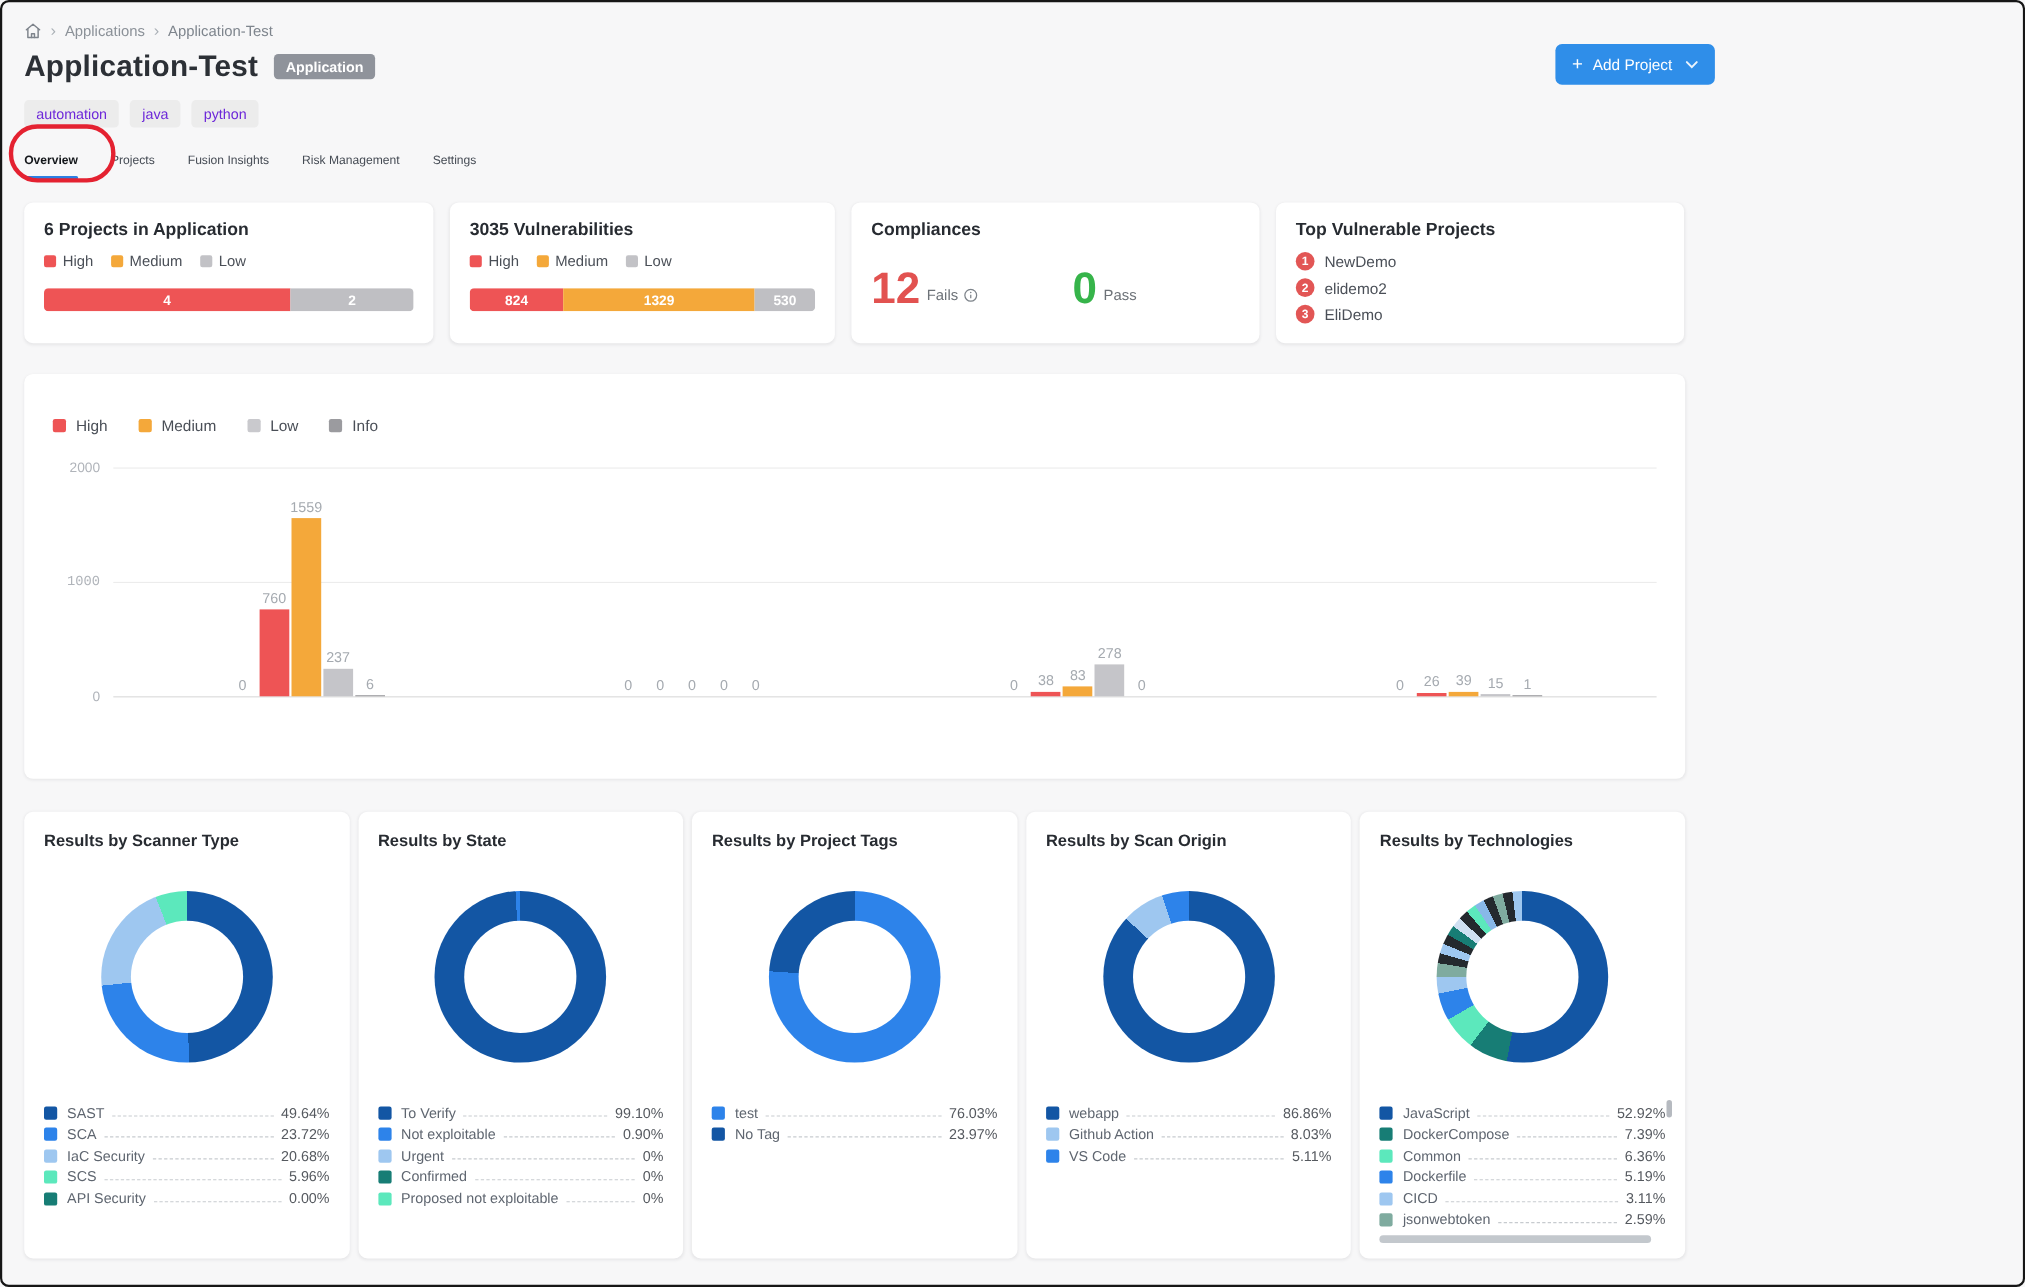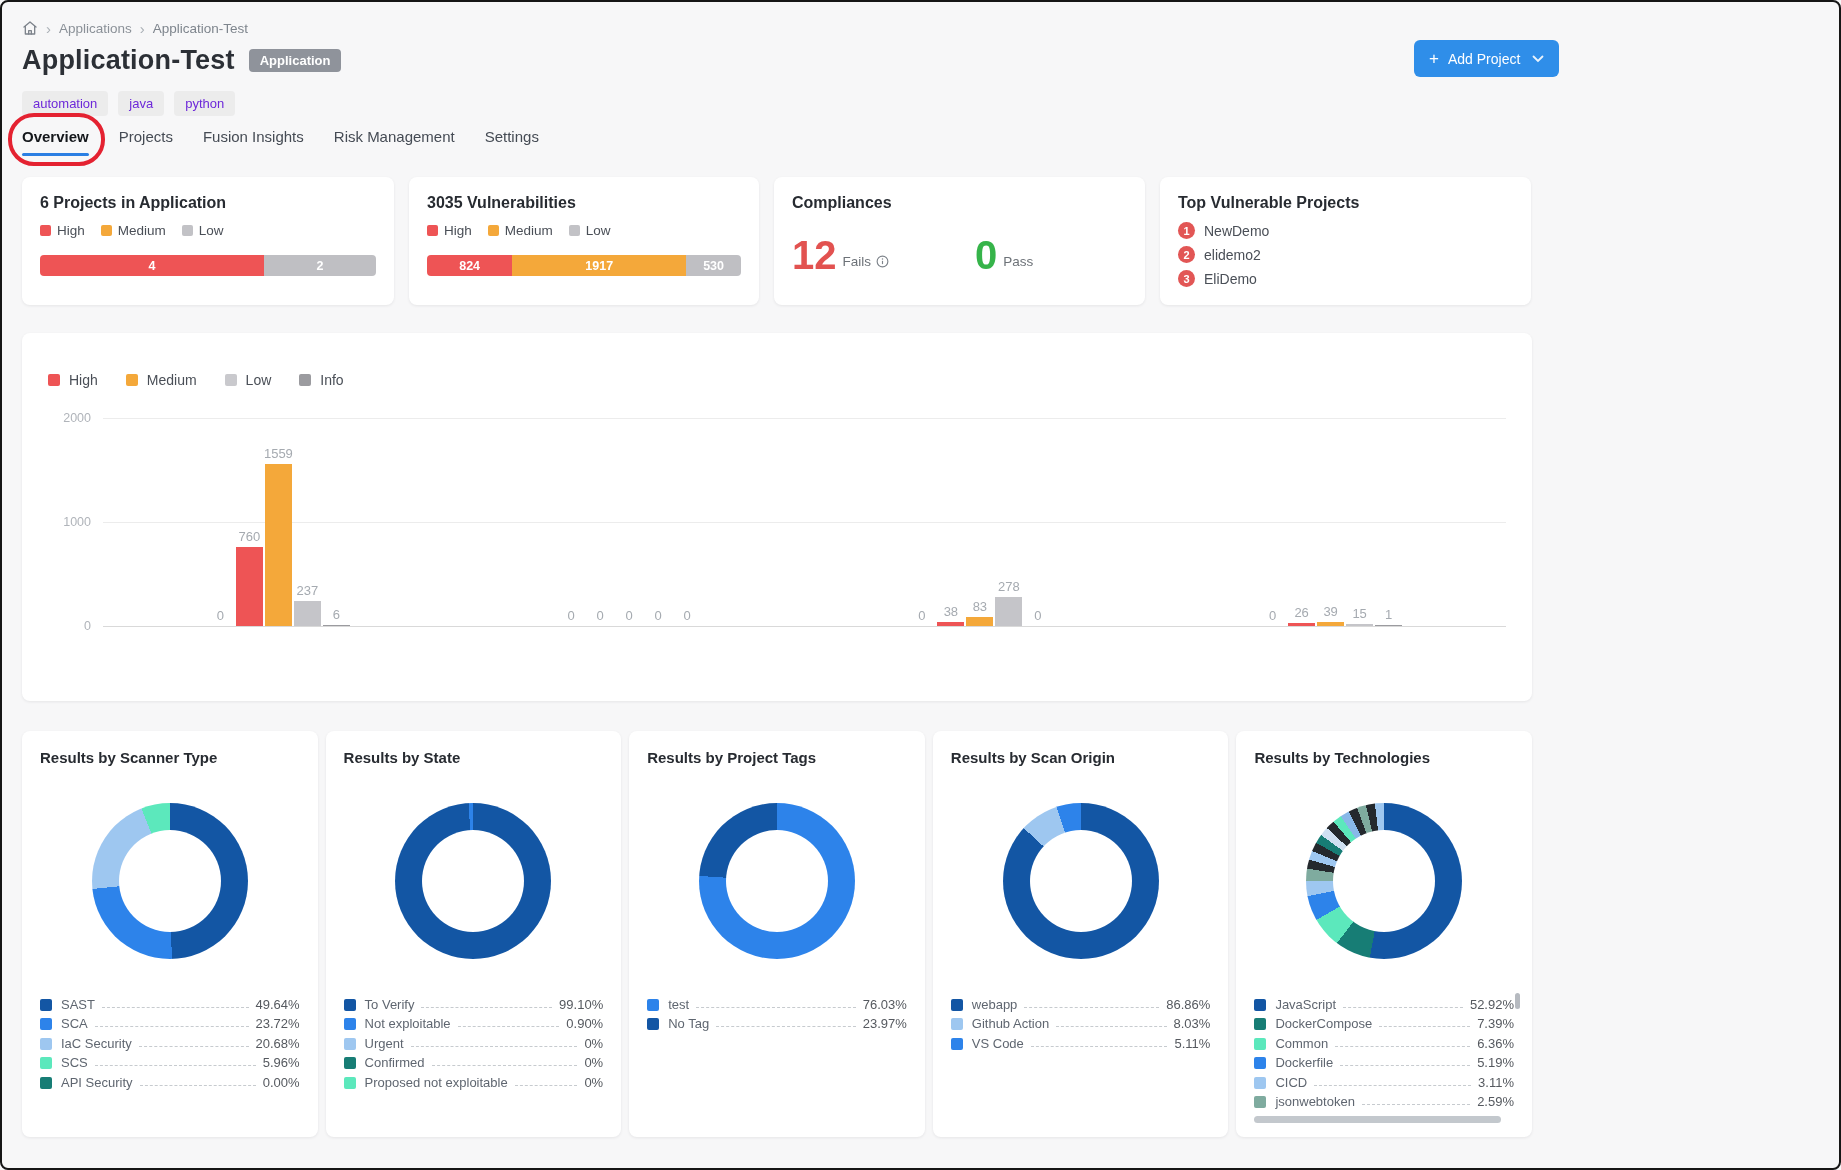--- a/index.html
+++ b/index.html
@@ -22,21 +22,21 @@
   .breadcrumb .crumb.current { color: #7e858d; }
   .home-ic { width: 16px; height: 16px; display: block; }
 
   .title-row { display: flex; align-items: center; gap: 14px; margin-top: 9px; }
   .page-title { font-size: 27px; font-weight: 700; color: #2c3036; letter-spacing: .2px; }
   .type-badge { background: #8f939b; color: #fff; font-size: 13px; font-weight: 700; border-radius: 4px; padding: 4px 11px; }
 
   .tag-row { display: flex; gap: 10px; margin-top: 15px; }
   .tag-chip { background: #ececec; color: #6d28d9; font-size: 13px; border-radius: 4px; padding: 5px 11px; }
 
-  .tabs { display: flex; gap: 30px; margin-top: 12px; font-size: 15px; color: #454b54; position: relative; }
+  .tabs { display: flex; gap: 30px; margin-top: 24px; font-size: 11px; color: #454b54; position: relative; }
   .tab { cursor: pointer; padding-bottom: 2px; position: relative; }
   .tab.active { font-weight: 700; color: #14171b; }
   .tab.active::after { content: ""; position: absolute; left: 0; right: 0; bottom: -9px; height: 3px; background: #2b7fe3; border-radius: 2px; }
 
   .annotation-oval { position: absolute; left: 6px; top: 111px; width: 97px; height: 53px;
     border: 4px solid #e42231; border-radius: 26px; pointer-events: none; z-index: 5; }
 
   .add-project-btn { position: absolute; left: 1412px; top: 38px; height: 37px;
     background: #2f8ee9; color: #fff; border: none; border-radius: 6px;
     display: flex; align-items: center; gap: 9px; padding: 0 15px;
@@ -178,21 +178,21 @@
             <span class="sq" style="background: rgb(244, 168, 58);"></span>
             <span>Medium</span>
           </span>
           <span class="li">
             <span class="sq" style="background: rgb(194, 194, 198);"></span>
             <span>Low</span>
           </span>
         </div>
       <div class="seg-bar" id="vuln-bar">
           <div class="seg" style="width: 27.1499%; background: rgb(238, 84, 85);">824</div>
-          <div class="seg" style="width: 55.3871%; background: rgb(244, 168, 58);">1917</div>
+          <div class="seg" style="width: 55.3871%; background: rgb(244, 168, 58);">1329</div>
           <div class="seg" style="width: 17.4629%; background: rgb(191, 191, 195);">530</div>
         </div>
     </div>
 
     <div class="card">
       <h3>Compliances</h3>
       <div class="compliance-row">
         <div class="comp-stat">
           <span class="comp-num" id="fails-num" style="color: rgb(226, 82, 80);">12</span>
           <span class="comp-lbl">
@@ -248,21 +248,21 @@
         </span>
         <span class="li">
           <span class="sq" style="background: rgb(155, 155, 159);"></span>
           <span>Info</span>
         </span>
       </div>
     <div class="plot-wrap" id="aging-plot">
         <div class="gridline base" style="top: 208px;"></div>
         <span class="ytick" style="top: 208px;">0</span>
         <div class="gridline" style="top: 104px;"></div>
-        <span class="ytick" style="top: 104px;">1000</span>
+        <span class="ytick" style="top: 104px; font-family: Liberation Mono, monospace;">1000</span>
         <div class="gridline" style="top: 0px;"></div>
         <span class="ytick" style="top: 0px;">2000</span>
         <div class="groups">
           <div class="group">
             <div class="bar-slot">
               <div class="bar-label">0</div>
               <div class="bar" style="height: 0px; background: transparent;"></div>
             </div>
             <div class="bar-slot">
               <div class="bar-label">760</div>

